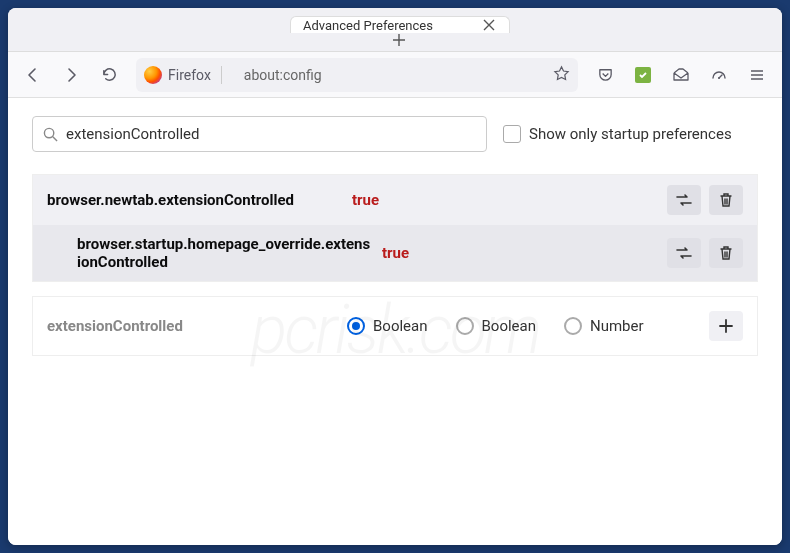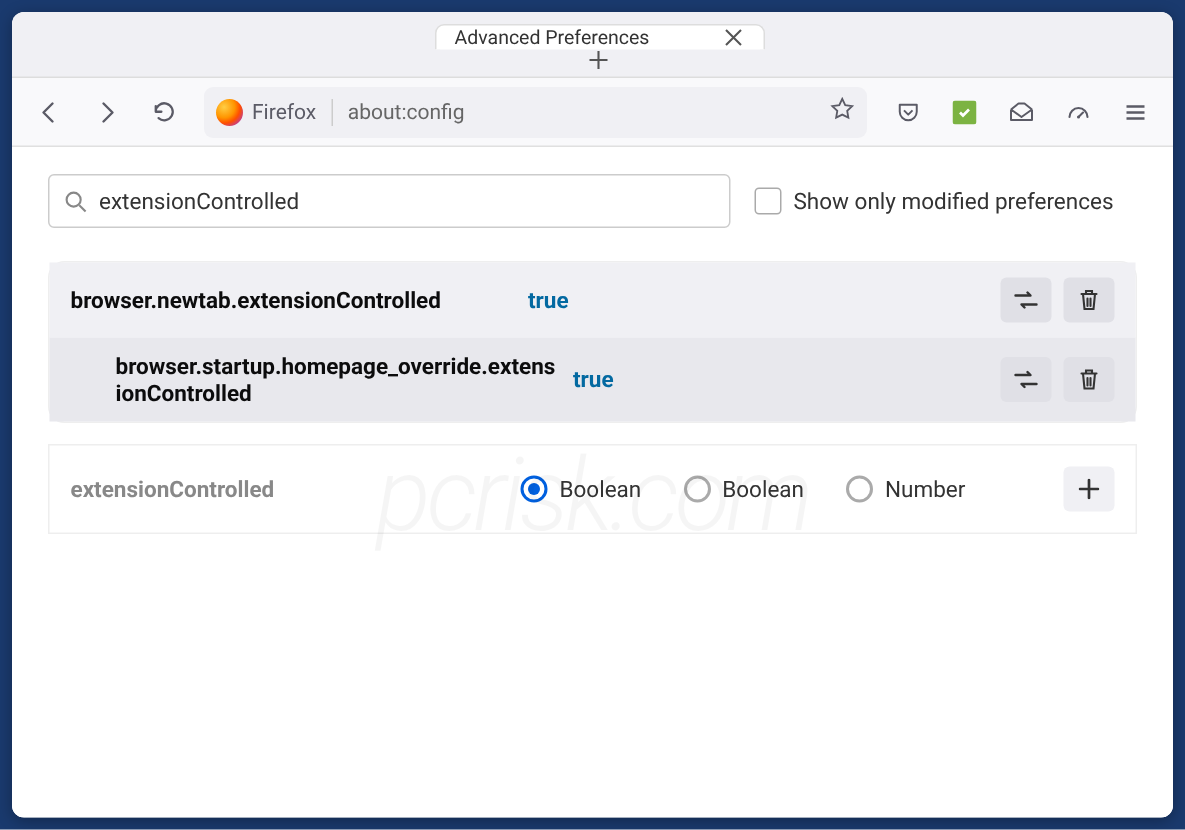--- a/index.html
+++ b/index.html
@@ -9,34 +9,34 @@
 .tab { display: flex; align-items: center; background: #fff; border: 1px solid #ddd; border-bottom: none; border-radius: 6px 6px 0 0; padding: 0 12px; height: 36px; margin-left: 10px; margin-top: 8px; min-width: 220px; font-size: 13px; color: #333; }
 .tab-title { flex: 1; }
 .tab-close { width: 16px; height: 16px; display: flex; align-items: center; justify-content: center; color: #555; cursor: pointer; }
 .newtab-btn { width: 30px; height: 30px; display: flex; align-items: center; justify-content: center; margin-left: 8px; color: #555; border-radius: 4px; }
 .win-controls { margin-left: auto; display: flex; }
 .win-btn { width: 46px; height: 44px; display: flex; align-items: center; justify-content: center; color: #333; }
 .toolbar { display: flex; align-items: center; height: 46px; padding: 0 8px; gap: 4px; background: #f9f9fb; border-bottom: 1px solid #e0e0e0; }
 .tb-btn { width: 34px; height: 34px; display: flex; align-items: center; justify-content: center; color: #5b5b66; border-radius: 4px; }
 .urlbar { flex: 1; display: flex; align-items: center; height: 34px; background: #f0f0f4; border-radius: 6px; margin: 0 6px; padding: 0 8px; font-size: 14px; color: #333; }
 .url-identity { display: flex; align-items: center; gap: 6px; padding-right: 10px; border-right: 1px solid #ccc; margin-right: 10px; color: #5b5b66; }
-.url-text { flex: 1; color: #666; }
+.url-text { flex: 1; color: #666; margin-left: 12px; }
 .star-btn { color: #5b5b66; }
 .content { flex: 1; padding: 18px 24px; background: #fff; overflow: hidden; position: relative; }
 .search-row { display: flex; align-items: center; gap: 16px; margin-bottom: 22px; }
 .search-box { flex: 0 0 455px; height: 36px; border: 1px solid #ccc; border-radius: 4px; display: flex; align-items: center; padding: 0 10px; }
 .search-box svg { color: #888; margin-right: 8px; }
 .search-box input { flex: 1; border: none; outline: none; font-size: 15px; color: #333; background: transparent; }
 .modified-check { display: flex; align-items: center; gap: 8px; font-size: 15px; color: #333; }
 .chk { width: 18px; height: 18px; border: 1px solid #aaa; border-radius: 3px; background: #fff; }
-.pref-list { border: 1px solid #eee; border-radius: 11px; }
+.pref-list { border: 1px solid #eee; border-radius: 0; }
 .pref-row { display: flex; align-items: center; padding: 10px 14px; font-size: 15px; background: #f0f0f4; min-height: 48px; }
 .pref-row.alt { background: #e8e8ed; padding-left: 44px; }
 .pref-name { flex: 0 0 305px; font-weight: 700; color: #0c0c0d; word-break: break-all; padding-right: 10px; }
-.pref-value { flex: 1; font-weight: 700; color: #0369a1; }
+.pref-value { flex: 1; font-weight: 700; color: #b91c1c; }
 .pref-actions { display: flex; gap: 8px; }
 .action-btn { width: 34px; height: 30px; background: #e0e0e6; border-radius: 4px; display: flex; align-items: center; justify-content: center; color: #333; }
 .new-pref-row { display: flex; align-items: center; padding: 14px; border: 1px solid #eee; margin-top: 14px; font-size: 15px; }
 .new-pref-name { flex: 0 0 300px; font-weight: 700; color: #888; }
 .radio-group { display: flex; gap: 28px; flex: 1; align-items: center; }
 .radio-opt { display: flex; align-items: center; gap: 8px; color: #333; }
 .radio { width: 18px; height: 18px; border-radius: 50%; border: 2px solid #aaa; display: flex; align-items: center; justify-content: center; }
 .radio.selected { border-color: #0060df; }
 .radio.selected::after { content: ''; width: 8px; height: 8px; border-radius: 50%; background: #0060df; }
 .add-btn { width: 34px; height: 30px; background: #f0f0f4; border-radius: 4px; display: flex; align-items: center; justify-content: center; color: #333; }
@@ -144,21 +144,21 @@
     <div class="search-row">
       <div class="search-box">
         <svg width="15" height="15" viewBox="0 0 16 16">
             <circle cx="6.5" cy="6.5" r="5" stroke="currentColor" stroke-width="1.5" fill="none"></circle>
             <path d="M10.5 10.5L15 15" stroke="currentColor" stroke-width="1.5"></path>
           </svg>
         <input type="text" value="extensionControlled" style="">
       </div>
       <label class="modified-check">
         <span class="chk"></span>
-        <span>Show only modified preferences</span>
+        <span>Show only startup preferences</span>
       </label>
     </div>
 
     <div class="pref-list">
       <div class="pref-row">
         <div class="pref-name">browser.newtab.extensionControlled</div>
         <div class="pref-value">true</div>
         <div class="pref-actions">
           <div class="action-btn">
             <svg width="18" height="14" viewBox="0 0 18 14">

